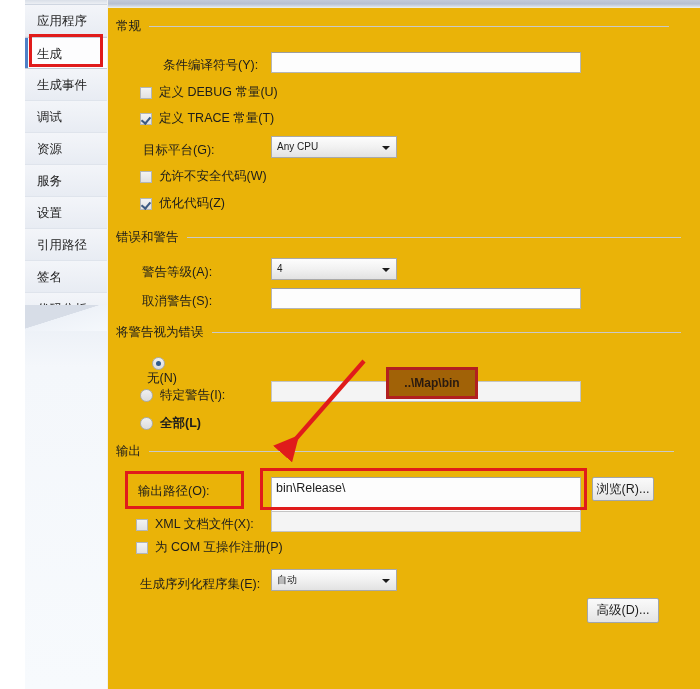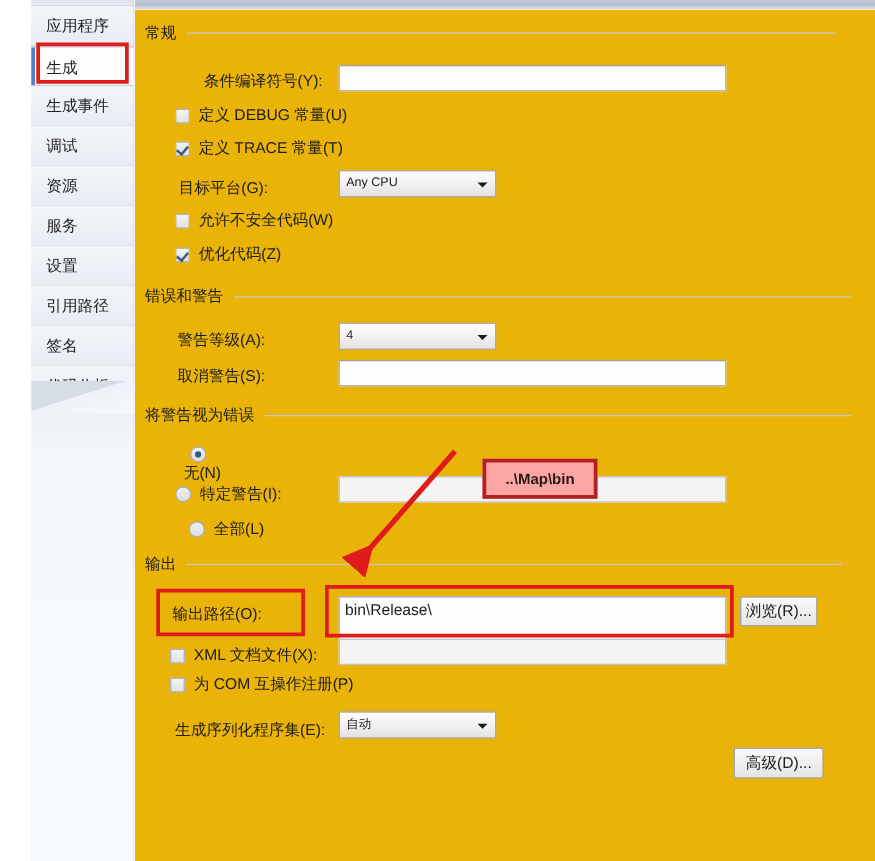--- a/index.html
+++ b/index.html
@@ -182,21 +182,21 @@
   }
 
   
   .annot-box {
     position: absolute;
     border: 3px solid #e01b1b;
     pointer-events: none;
   }
   #callout {
     position: absolute;
-    background: #fca5a5;
+    background: #a16207;
     border: 3px solid #b22020;
     display: flex; align-items: center; justify-content: center;
     font-size: 12px; font-weight: bold; color: #2a1a10;
     white-space: nowrap;
   }
   #arrow-svg { position: absolute; left: 240px; top: 352px; }
 </style>
 </head>
 <body>
 
@@ -300,21 +300,21 @@
       <span class="radio on"></span>
       <span class="rlabel">无(N)</span>
     </div>
 
     <div class="rbrow" style="left:32px; top:387px;">
       <span class="radio"></span>
       <span class="rlabel">特定警告(I):</span>
     </div>
     <div class="tbox readonly" style="left:163px; top:381px; width:310px;"></div>
 
-    <div class="rbrow" style="left:43px; top:415px;">
+    <div class="rbrow" style="left:32px; top:415px;font-weight:bold;">
       <span class="radio"></span>
       <span class="rlabel">全部(L)</span>
     </div>
 
     <div class="group" style="left:8px; top:443px; width:565px;">
       <span>输出</span>
       <span class="rule" style="width:525px;"></span>
     </div>
 
     <div class="lbl" style="left:30px; top:483px;">输出路径(O):</div>

